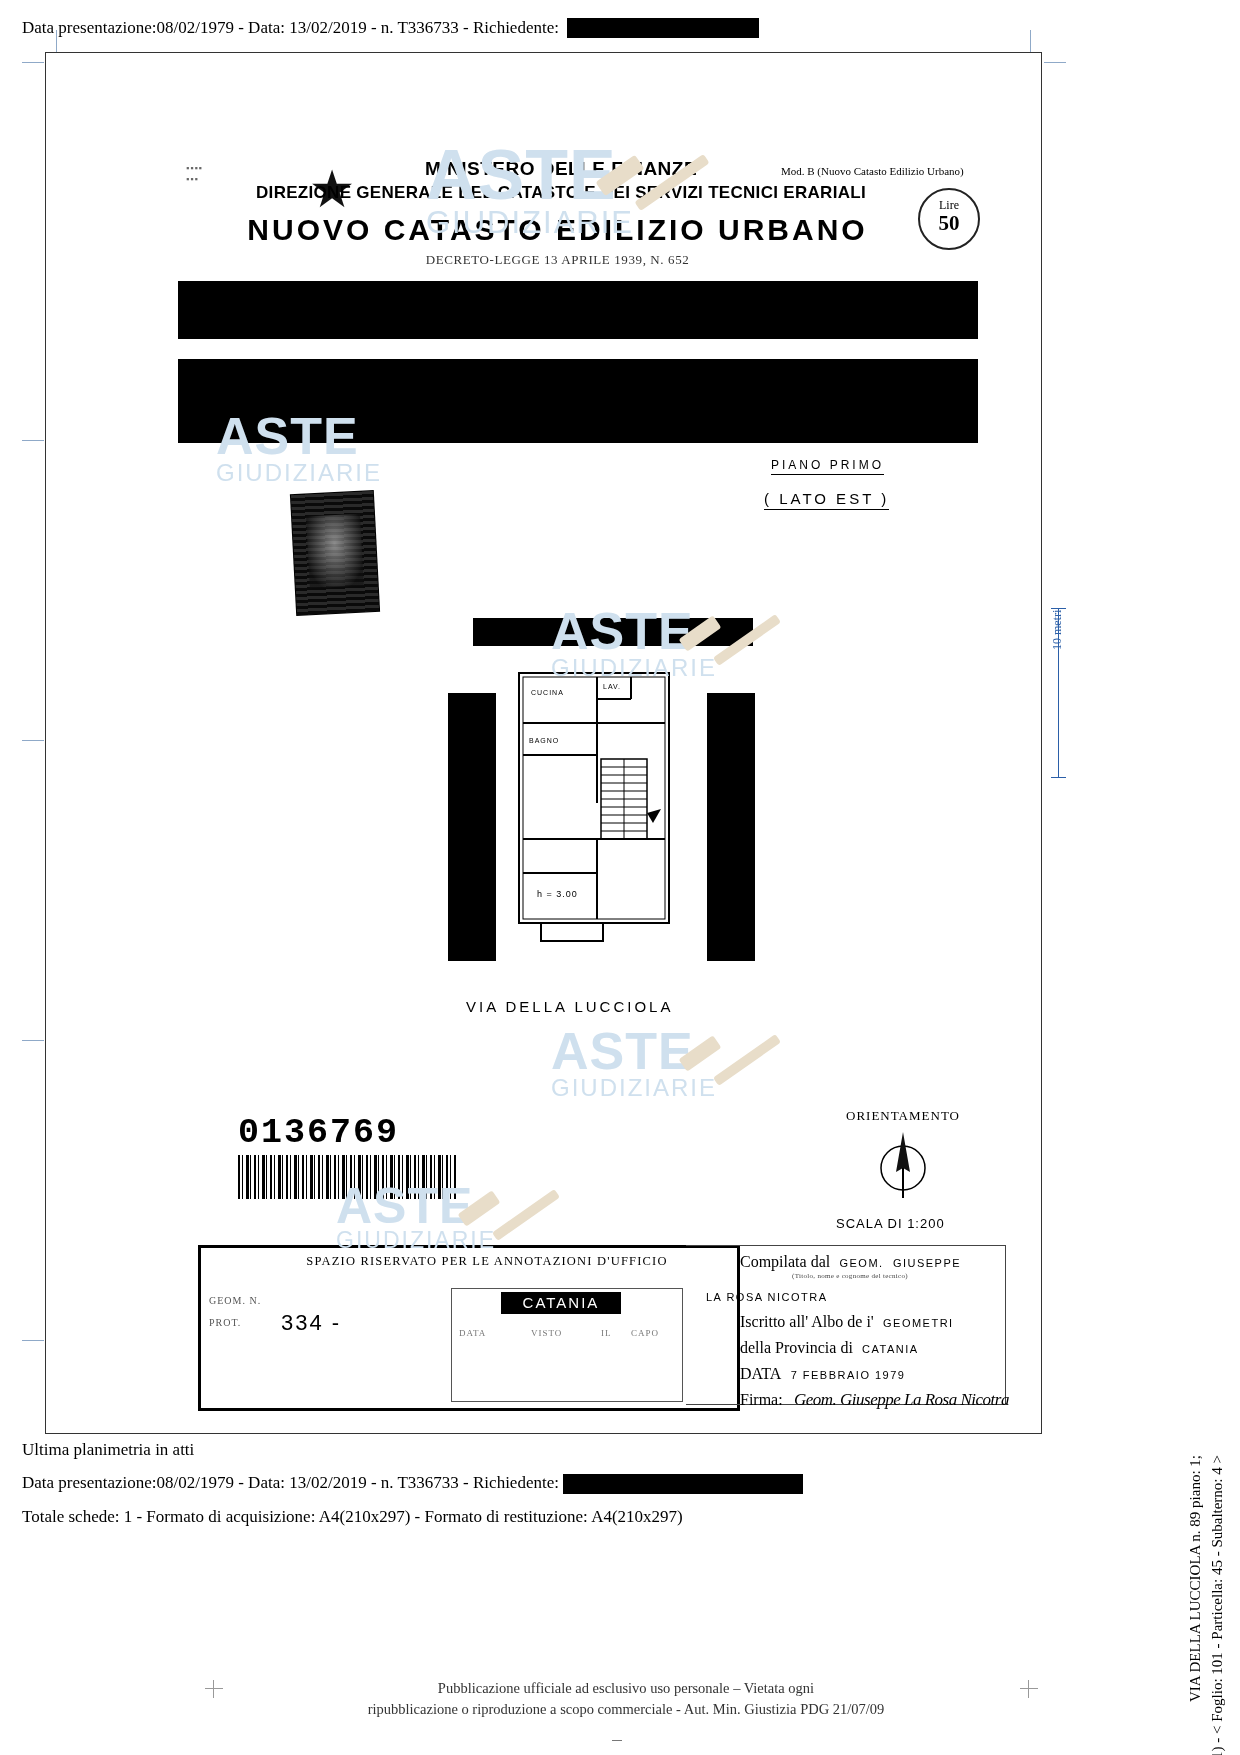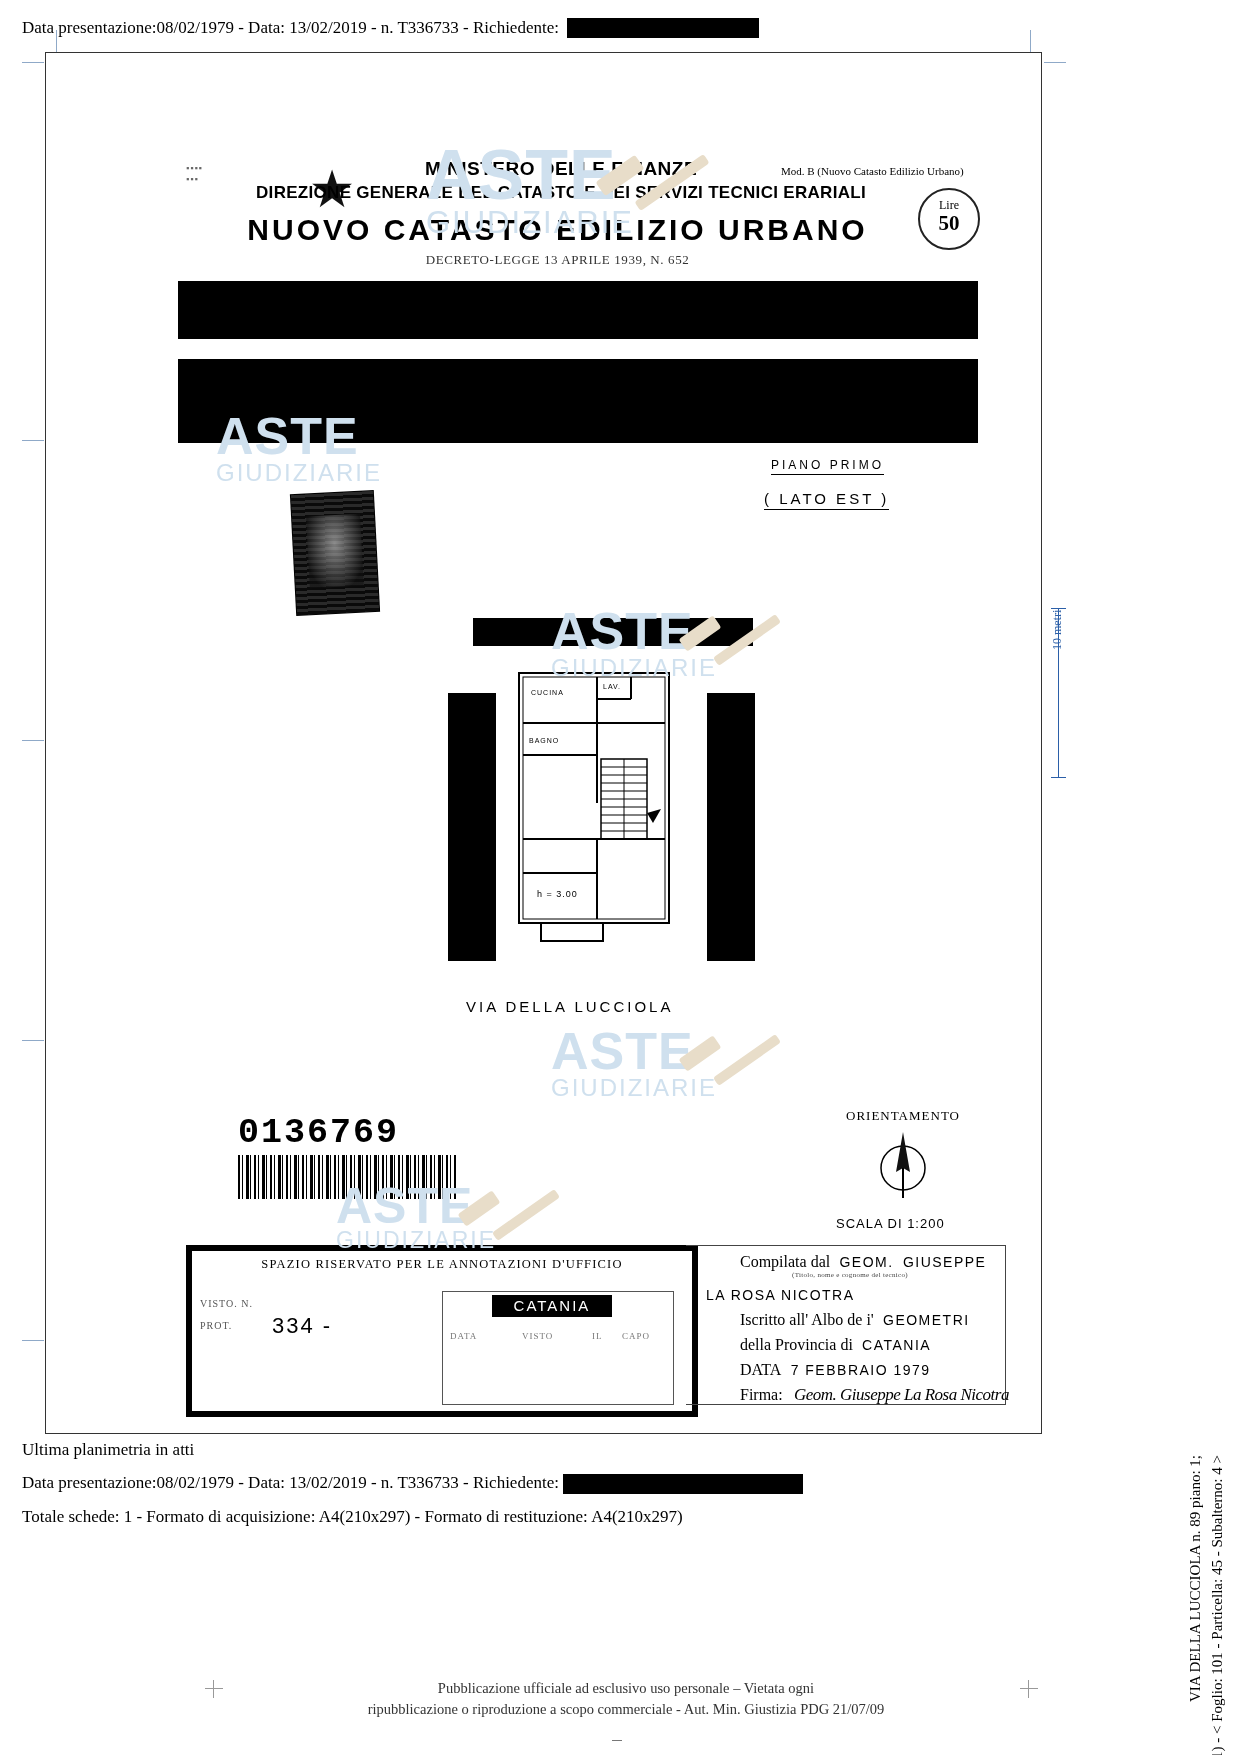--- a/index.html
+++ b/index.html
@@ -227,25 +227,26 @@
     left: 790px;
     top: 1163px;
     font-size: 13px;
     letter-spacing: 1px;
     font-family: "Liberation Sans", sans-serif;
   }
 
   
   .annot-box {
     position: absolute;
-    left: 140px;
+    left: 152px;
     top: 1192px;
     width: 500px;
     height: 160px;
-    border: 6px solid #000000;
+    border: 3px solid #000000;
+    padding-left: 36px;
   }
   .annot-title {
     text-align: center;
     font-size: 12.5px;
     letter-spacing: 1.2px;
     margin-top: 6px;
     font-family: "Liberation Serif", serif;
   }
   .annot-left {
     position: absolute;
@@ -303,21 +304,21 @@
     border-left: none;
     padding: 8px 6px 0 14px;
     box-sizing: border-box;
     font-size: 13px;
     line-height: 15px;
   }
   .cb-row { margin-bottom: 9px; white-space: nowrap; }
   .cb-print { font-family: "Liberation Serif", serif; font-size: 16px; margin-left: 40px; }
   .cb-hand {
     font-family: "Liberation Sans", sans-serif;
-    font-size: 14px;
+    font-size: 11px;
     letter-spacing: 1.5px;
     margin-left: 6px;
   }
   .cb-sub {
     font-size: 7px;
     color: #444;
     letter-spacing: .3px;
     margin-left: 92px;
     display: block;
     margin-top: -2px;
@@ -574,21 +575,21 @@
         <circle cx="40" cy="44" r="22" fill="none" stroke="#000" stroke-width="1.5"></circle>
         <polygon points="40,8 47,48 40,44 33,48" fill="#111"></polygon>
         <line x1="40" y1="44" x2="40" y2="74" stroke="#000" stroke-width="2"></line>
       </svg>
     </div>
     <div class="scala">SCALA DI 1:200</div>
 
     <div class="annot-box">
       <div class="annot-title">SPAZIO RISERVATO PER LE ANNOTAZIONI D'UFFICIO</div>
       <div class="annot-left">
-        <div>VISTO. N.</div>
+        <div>GEOM. N.</div>
         <div>PROT.</div>
       </div>
       <div class="prot-num">334 -</div>
       <div class="annot-inner"></div>
       <div class="catania-stamp">CATANIA</div>
       <div class="annot-faint" style="left:258px; top:80px;">DATA</div>
       <div class="annot-faint" style="left:330px; top:80px;">VISTO</div>
       <div class="annot-faint" style="left:400px; top:80px;">IL</div>
       <div class="annot-faint" style="left:430px; top:80px;">CAPO</div>
     </div>

